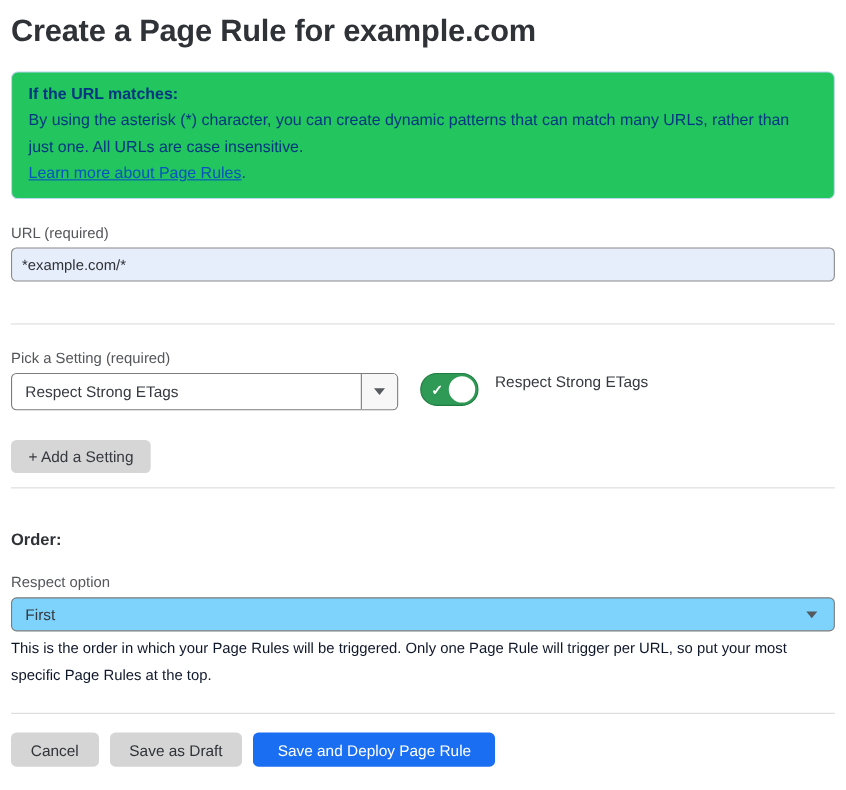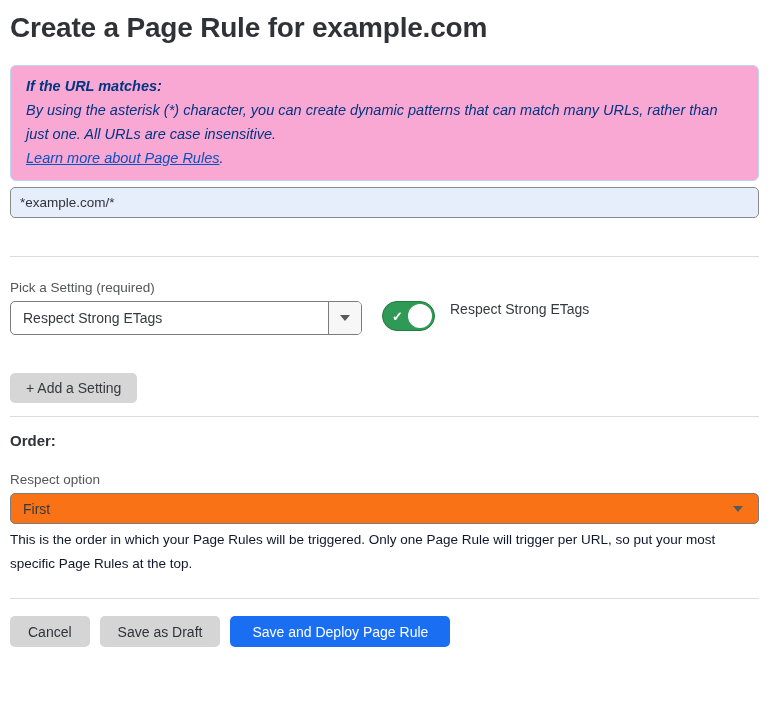--- a/index.html
+++ b/index.html
@@ -16,28 +16,27 @@
   .page-title {
     margin: 12px 0 0 0;
     font-size: 28px;
     font-weight: 700;
     color: #2f3338;
     letter-spacing: -0.2px;
   }
 
   .info-box {
     margin-top: 21px;
-    background: #f9a8d4;
+    background: #22c55e;
     border: 1px solid #bcd7ee;
     border-radius: 6px;
     padding: 8px 15px 10px 15px;
     color: #003681;
     font-size: 14.5px;
     line-height: 24px;
-    font-style: italic;
   }
   .info-heading { font-weight: 700; }
   .info-body { max-width: 720px; }
   .info-link {
     color: #0853c0;
     text-decoration: underline;
     cursor: pointer;
   }
 
   .field-label {
@@ -69,21 +68,21 @@
   .divider-2 { margin-top: 13px; }
   .divider-3 { margin-top: 22px; }
 
   .section-heading {
     margin: 0;
     font-size: 15px;
     font-weight: 700;
     color: #2f3338;
   }
   .heading-settings { margin-top: 21px; }
-  .heading-order { margin-top: 15px; }
+  .heading-order { margin-top: 38px; }
 
   .setting-row {
     display: flex;
     margin-top: 6px;
   }
   .dropdown {
     width: 352px;
     height: 34px;
     border: 1px solid #7c7c7c;
     border-radius: 5px;
@@ -144,39 +143,39 @@
     background: #ffffff;
     border-radius: 50%;
   }
   .toggle-label {
     margin-left: 15px;
     font-size: 14px;
     color: #36393f;
   }
 
   .add-setting-btn {
-    margin-top: 38px;
+    margin-top: 27px;
     background: #d6d6d6;
     border: none;
     border-radius: 5px;
     height: 30px;
     padding: 0 16px;
     font-size: 14px;
     color: #36393f;
     font-family: "Liberation Sans", sans-serif;
     cursor: pointer;
   }
 
   .order-select {
     margin-top: 6px;
     width: 749px;
     height: 31px;
     border: 1px solid #7c7c7c;
     border-radius: 5px;
-    background: #f97316;
+    background: #7dd3fc;
     display: flex;
     align-items: center;
     justify-content: space-between;
     padding: 0 15px 0 12px;
     font-size: 14px;
     color: #36393f;
     cursor: pointer;
   }
 
   .help-text {
@@ -209,20 +208,21 @@
 <div class="container">
 
   <h1 class="page-title">Create a Page Rule for example.com</h1>
 
   <div class="info-box">
     <div class="info-heading">If the URL matches:</div>
     <div class="info-body">By using the asterisk (*) character, you can create dynamic patterns that can match many URLs, rather than just one. All URLs are case insensitive.</div>
     <div><span class="info-link">Learn more about Page Rules</span><span>.</span></div>
   </div>
 
+  <div class="field-label">URL (required)</div>
   <input class="url-input" type="text" value="*example.com/*" style="">
 
   <hr class="divider divider-1">
 
 
   <div class="field-label">Pick a Setting (required)</div>
 
   <div class="setting-row">
     <div class="dropdown">
       <div class="dropdown-value">Respect Strong ETags</div>

